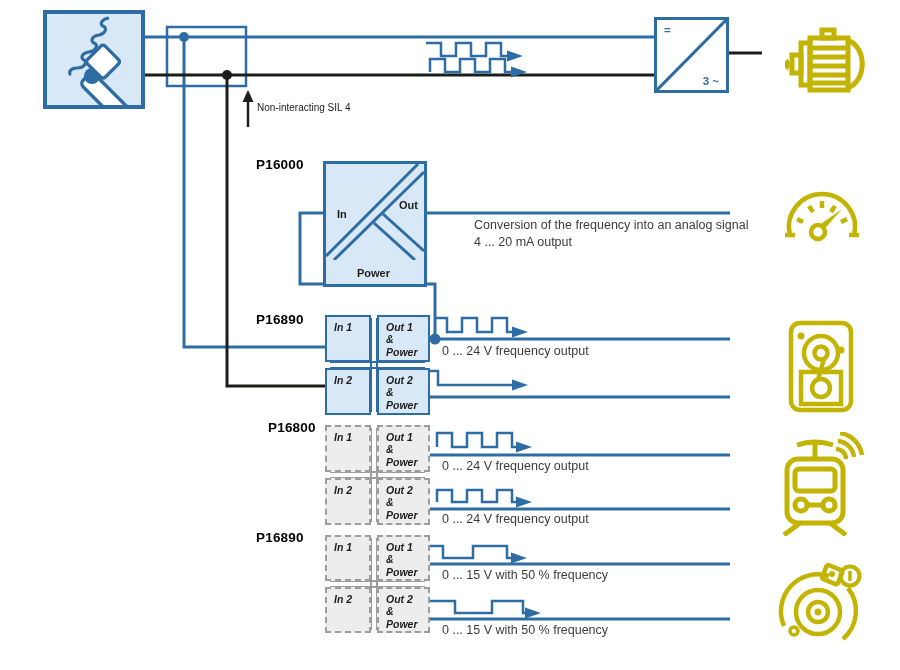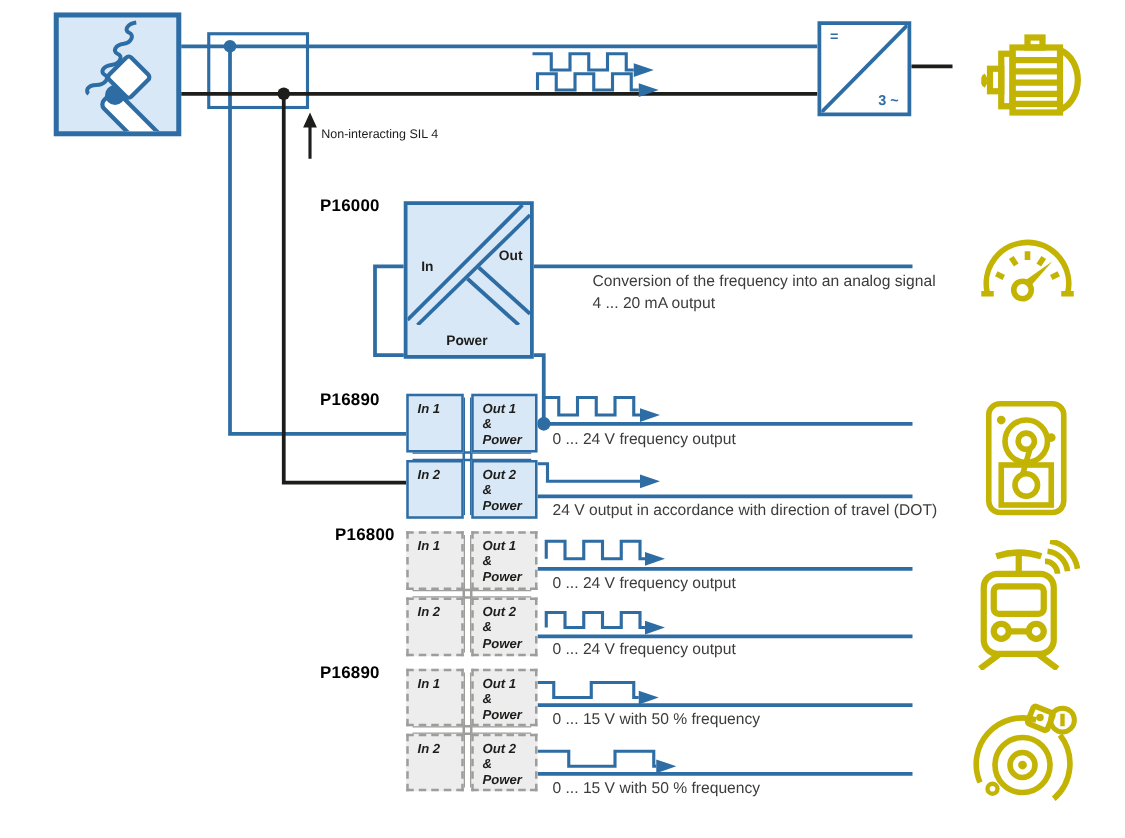--- a/index.html
+++ b/index.html
@@ -125,21 +125,20 @@
     <div class="cell">In 1</div>
     <div class="cell">Out 1
 &amp;
 Power</div>
     <div class="cell">In 2</div>
     <div class="cell">Out 2
 &amp;
 Power</div>
   </div>
   <div class="txt out-text" style="left:442px;top:343px;">0 ... 24 V frequency output</div>
-  <div class="txt out-text" style="left:442px;top:400px;">24 V output in accordance with direction of travel (DOT)</div>
 
   <div class="txt mod-label" style="left:256px;top:420px;margin-left:12px;">P16800</div>
   <div class="box module dashed" style="left:325px;top:425px;height:100px;">
     <div class="cross-v"></div>
     <div class="cross-h"></div>
     <div class="cell">In 1</div>
     <div class="cell">Out 1
 &amp;
 Power</div>
     <div class="cell">In 2</div>

